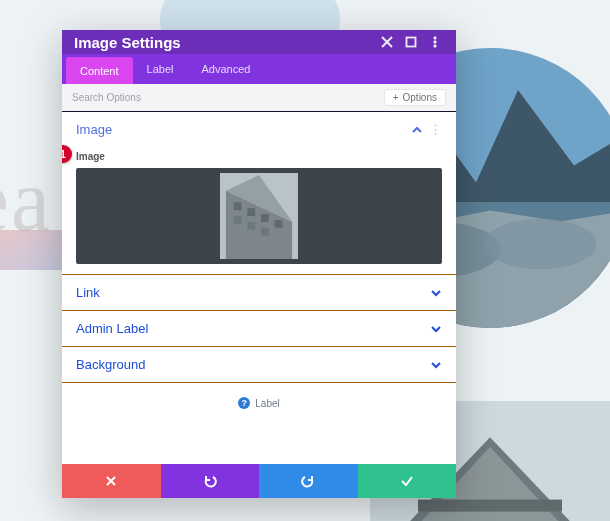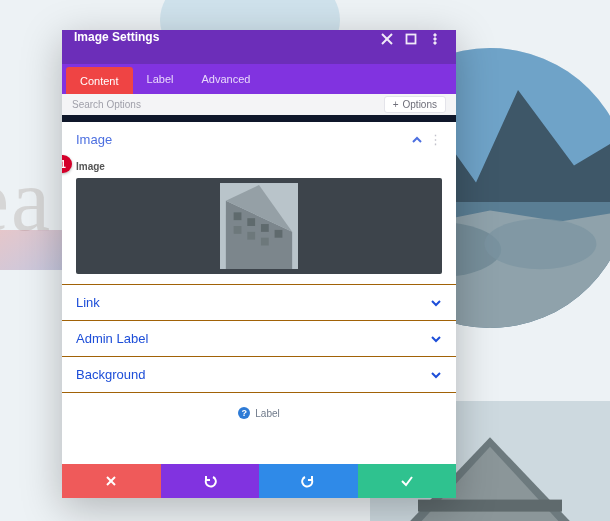--- a/index.html
+++ b/index.html
@@ -36,41 +36,41 @@
 
   
   .panel {
     position: absolute; top: 30px; left: 62px; width: 394px; height: 468px;
     background: #fff; border-radius: 3px;
     box-shadow: 0 10px 40px rgba(0,0,0,0.25);
     display: flex; flex-direction: column;
   }
   .panel-header {
     background: #6c2eb9; color: #fff;
-    height: 34px; display: flex; padding: 0 12px;
-    font-size: 12px; font-weight: 600;
+    height: 24px; display: flex; align-items: center; padding: 0 12px;
+    font-size: 15px; font-weight: 600;
   }
   .panel-header .spacer { flex: 1; }
   .hdr-icon {
     width: 18px; height: 18px; display: flex; align-items: center; justify-content: center;
     margin-left: 6px; cursor: pointer; opacity: 0.9;
   }
   .hdr-icon svg { width: 12px; height: 12px; fill: #fff; stroke: #fff; }
 
   .tabs {
     background: #8133e0; display: flex; height: 30px; font-size: 11px;
   }
   .tab {
     padding: 0 14px; display: flex; align-items: center; color: #e8d9fb; cursor: pointer;
   }
-  .tab.active { background: #ef4444; color: #fff; border-radius: 3px 3px 0 0; margin: 3px 0 0 4px; height: 27px; }
+  .tab.active { background: #d946ef; color: #fff; border-radius: 3px 3px 0 0; margin: 3px 0 0 4px; height: 27px; }
 
   .searchbar {
     height: 28px; background: #f4f4f6; display: flex; align-items: center;
-    font-size: 10px; color: #a0a0aa; padding: 0 10px; border-bottom: 7px solid #0f172a;
+    font-size: 10px; color: #a0a0aa; padding: 0 10px; border-bottom: 1px solid #0f172a;
   }
   .searchbar .spacer { flex: 1; }
   .filter-btn {
     background: #fff; border: 1px solid #e4e4ea; border-radius: 3px;
     font-size: 10px; color: #6f6f7a; padding: 2px 8px; display: flex; align-items: center; gap: 4px; cursor: pointer;
   }
 
   .content { flex: 1; overflow: auto; padding: 0 0 6px 0; }
 
   .section {

